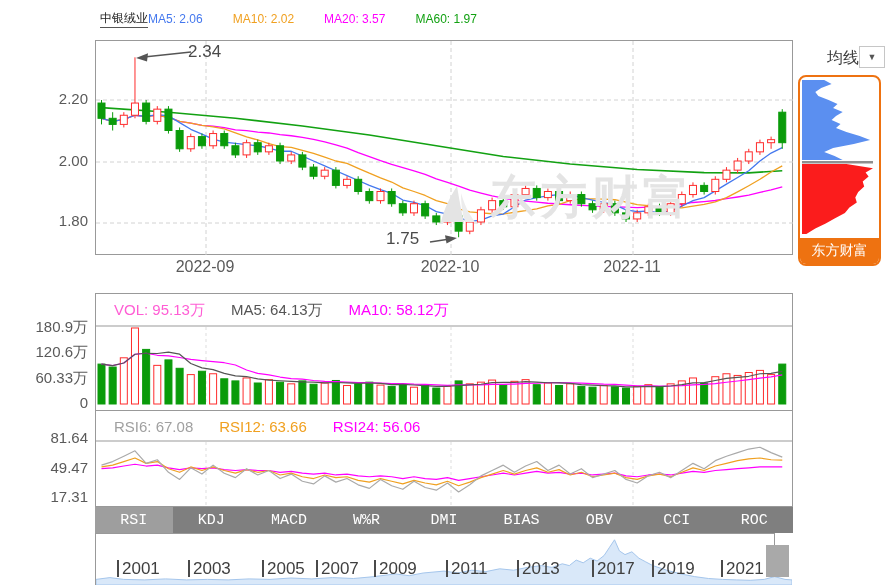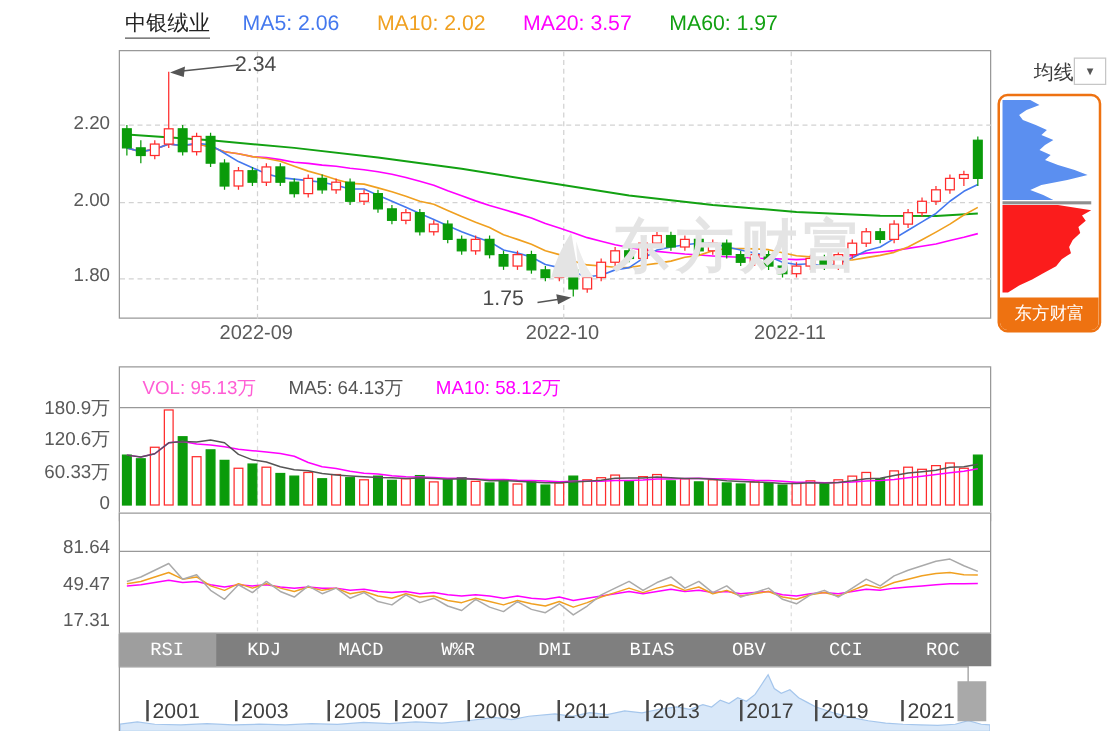--- a/index.html
+++ b/index.html
@@ -1,18 +1,18 @@
 <!DOCTYPE html>
 <html><head>
 <meta charset="utf-8">
 <style>
   html,body{margin:0;padding:0;background:#fff;width:886px;height:585px;overflow:hidden;
     font-family:"Liberation Sans","DejaVu Sans",sans-serif;}
   .app{position:relative;width:886px;height:585px;background:#fff;}
-  .hdr{position:absolute;left:100px;top:8px;height:22px;display:flex;align-items:center;gap:26px;font-size:17px;}
+  .hdr{position:absolute;left:100px;top:8px;height:22px;display:flex;align-items:center;font-size:12px;}
   .stock{color:#222;border-bottom:1px solid #555;cursor:pointer;}
   .panel{position:absolute;box-sizing:border-box;border:1px solid #999;background:#fff;}
   .axis-lab{position:absolute;width:88px;text-align:right;font-size:15px;color:#5a5a5a;line-height:15px;}
   .xlab{position:absolute;top:258px;font-size:16px;color:#5a5a5a;transform:translateX(-50%);}
   .ann{position:absolute;font-size:17px;color:#4a4a4a;}
   .wmark{position:absolute;left:338px;top:126px;display:flex;align-items:flex-end;gap:10px;pointer-events:none;}
   .wmark span{font-size:46px;font-weight:bold;color:#e4e4e4;letter-spacing:5px;}
   .subhdr{position:absolute;left:18px;top:0;height:32px;display:flex;align-items:center;gap:26px;font-size:15px;}
   .tabbar{position:absolute;left:95px;top:507px;width:698px;height:26px;display:flex;background:#7f7f7f;box-sizing:border-box;}
   .tab{flex:1;display:flex;align-items:center;justify-content:center;color:#fff;
@@ -300,20 +300,25 @@
         <rect x="649.28" y="78.5" width="7" height="31.5" fill="#fff" stroke="#fe2c2c"></rect>
         <rect x="660.44" y="76.4" width="7" height="33.599999999999994" fill="#fff" stroke="#fe2c2c"></rect>
         <rect x="671.6" y="80.6" width="7" height="29.400000000000006" fill="#fff" stroke="#fe2c2c"></rect>
         <rect x="682.76" y="70.1" width="7" height="39.900000000000006" fill="#0a9b0a" stroke="#0a9b0a"></rect>
         <polyline points="5.5,70.1 16.66,71.57 27.82,68.97999999999999 38.980000000000004,60.230000000000004 50.14,59.264 61.3,61.28 72.46000000000001,61.94 83.62,63.485 94.78,65.38666666666666 105.94,66.572 117.1,67.53800000000001 128.26,68.714 139.42000000000002,71.024 150.58,76.02199999999999 161.74,79.382 172.9,80.81 184.06,83.036 195.22,84.59 206.38,85.22 217.54,86.522 228.7,87.446 239.86,87.614 251.02,88.076 262.18,88.664 273.34000000000003,88.58 284.5,89.126 295.66,89.54599999999999 306.82,89.588 317.98,90.218 329.14,90.344 340.3,90.848 351.46,91.436 362.62,90.974 373.78000000000003,90.974 384.94,90.974 396.1,90.47 407.26,90.344 418.42,90.05 429.58,89.294 440.74,89.21000000000001 451.9,88.706 463.06,88.622 474.22,88.916 485.38,89.168 496.54,89.672 507.7,90.218 518.86,90.386 530.02,91.05799999999999 541.1800000000001,91.73 552.34,91.73 563.5,92.15 574.66,91.982 585.82,91.688 596.98,90.848 608.14,90.428 619.3,89.54599999999999 630.46,88.244 641.62,86.98400000000001 652.78,85.598 663.94,84.17 675.1,82.91 686.26,80.936" fill="none" stroke="#ff00ff" stroke-width="1.2" stroke-linejoin="round"></polyline>
         <polyline points="5.5,70.1 16.66,71.57 27.82,68.97999999999999 38.980000000000004,60.230000000000004 50.14,59.264 61.3,59.516 72.46000000000001,58.088 83.62,60.188 94.78,69.512 105.94,73.88 117.1,75.56 128.26,79.34 139.42000000000002,81.86 150.58,82.532 161.74,84.884 172.9,86.06 184.06,86.732 195.22,87.32 206.38,87.908 217.54,88.16 228.7,88.832 239.86,88.496 251.02,88.832 262.18,89.42 273.34000000000003,89 284.5,89.42 295.66,90.596 306.82,90.344 317.98,91.01599999999999 329.14,91.688 340.3,92.276 351.46,92.276 362.62,91.604 373.78000000000003,90.932 384.94,90.26 396.1,88.664 407.26,88.412 418.42,88.496 429.58,87.656 440.74,88.16 451.9,88.748 463.06,88.832 474.22,89.336 485.38,90.68 496.54,91.184 507.7,91.688 518.86,91.94 530.02,92.78 541.1800000000001,92.78 552.34,92.276 563.5,92.612 574.66,92.024 585.82,90.596 596.98,88.916 608.14,88.58 619.3,86.48 630.46,84.464 641.62,83.372 652.78,82.28 663.94,79.76 675.1,79.34 686.26,77.408" fill="none" stroke="#555" stroke-width="1.2" stroke-linejoin="round"></polyline>
       </svg>
   </div>
 
   <div class="panel" style="left:95px;top:410px;width:698px;height:97px;">
+    <div class="subhdr" id="rsi-hdr" style="height:30px;">
+        <span style="color: rgb(160, 160, 160);">RSI6: 67.08</span>
+        <span style="color: rgb(240, 160, 32);">RSI12: 63.66</span>
+        <span style="color: rgb(255, 0, 255);">RSI24: 56.06</span>
+      </div>
     <svg id="rsi-svg" width="696" height="95" viewBox="0 0 696 95">
         <line x1="0" y1="30" x2="696" y2="30" stroke="#999"></line>
         <line x1="110" y1="31" x2="110" y2="94" stroke="#ddd" stroke-dasharray="3 3"></line>
         <line x1="355" y1="31" x2="355" y2="94" stroke="#ddd" stroke-dasharray="3 3"></line>
         <line x1="537" y1="31" x2="537" y2="94" stroke="#ddd" stroke-dasharray="3 3"></line>
         <polyline points="5.5,57.714 16.66,56.82 27.82,55.032 38.980000000000004,53.244 50.14,55.032 61.3,54.138000000000005 72.46000000000001,56.82 83.62,58.608000000000004 94.78,56.82 105.94,57.714 117.1,56.82 128.26,58.608000000000004 139.42000000000002,59.501999999999995 150.58,58.608000000000004 161.74,59.501999999999995 172.9,59.501999999999995 184.06,61.29 195.22,60.396 206.38,62.184 217.54,63.078 228.7,62.184 239.86,63.972 251.02,63.078 262.18,64.866 273.34000000000003,65.75999999999999 284.5,64.866 295.66,65.75999999999999 306.82,67.548 317.98,65.75999999999999 329.14,67.548 340.3,68.44200000000001 351.46,66.654 362.62,69.336 373.78000000000003,67.548 384.94,65.75999999999999 396.1,63.972 407.26,62.184 418.42,63.972 429.58,62.184 440.74,60.396 451.9,62.184 463.06,61.29 474.22,63.078 485.38,62.184 496.54,63.972 507.7,63.078 518.86,62.184 530.02,64.866 541.1800000000001,65.75999999999999 552.34,63.972 563.5,63.078 574.66,63.972 585.82,62.184 596.98,60.396 608.14,61.29 619.3,59.501999999999995 630.46,58.608000000000004 641.62,57.714 652.78,56.82 663.94,55.926 675.1,55.926 686.26,55.836600000000004" fill="none" stroke="#ff00ff" stroke-width="1.2" stroke-linejoin="round"></polyline>
         <polyline points="5.5,55.926 16.66,54.138000000000005 27.82,50.562 38.980000000000004,46.986000000000004 50.14,52.35 61.3,50.562 72.46000000000001,57.714 83.62,61.29 94.78,55.926 105.94,59.501999999999995 117.1,55.926 128.26,59.501999999999995 139.42000000000002,62.184 150.58,58.608000000000004 161.74,61.29 172.9,59.501999999999995 184.06,63.972 195.22,62.184 206.38,65.75999999999999 217.54,67.548 228.7,63.972 239.86,66.654 251.02,65.75999999999999 262.18,69.336 273.34000000000003,71.124 284.5,67.548 295.66,70.23 306.82,72.912 317.98,69.336 329.14,72.018 340.3,73.806 351.46,70.23 362.62,74.7 373.78000000000003,71.124 384.94,66.654 396.1,63.078 407.26,59.501999999999995 418.42,63.078 429.58,59.501999999999995 440.74,56.82 451.9,61.29 463.06,58.608000000000004 474.22,63.972 485.38,61.29 496.54,65.75999999999999 507.7,63.972 518.86,62.184 530.02,66.654 541.1800000000001,68.44200000000001 552.34,64.866 563.5,63.078 574.66,65.75999999999999 585.82,61.29 596.98,56.82 608.14,59.501999999999995 619.3,55.032 630.46,52.35 641.62,49.668 652.78,47.879999999999995 663.94,46.986000000000004 675.1,48.774 686.26,49.042199999999994" fill="none" stroke="#f0a020" stroke-width="1.2" stroke-linejoin="round"></polyline>
         <polyline points="5.5,54.138000000000005 16.66,50.562 27.82,45.198 38.980000000000004,39.834 50.14,52.35 61.3,48.774 72.46000000000001,61.29 83.62,68.44200000000001 94.78,56.82 105.94,63.078 117.1,54.138000000000005 128.26,62.184 139.42000000000002,66.654 150.58,57.714 161.74,63.972 172.9,59.501999999999995 184.06,67.548 195.22,63.078 206.38,70.23 217.54,72.912 228.7,64.866 239.86,71.124 251.02,67.548 262.18,73.806 273.34000000000003,77.382 284.5,68.44200000000001 295.66,74.7 306.82,78.27600000000001 317.98,70.23 329.14,76.488 340.3,79.17 351.46,72.018 362.62,80.958 373.78000000000003,73.806 384.94,64.866 396.1,59.501999999999995 407.26,54.138000000000005 418.42,61.29 429.58,55.032 440.74,50.562 451.9,59.501999999999995 463.06,54.138000000000005 474.22,63.078 485.38,57.714 496.54,66.654 507.7,63.078 518.86,59.501999999999995 530.02,68.44200000000001 541.1800000000001,72.018 552.34,64.866 563.5,61.29 574.66,66.654 585.82,59.501999999999995 596.98,52.35 608.14,57.714 619.3,49.668 630.46,45.198 641.62,41.622 652.78,38.046 663.94,36.258 675.1,41.622 686.26,46.092" fill="none" stroke="#aaaaaa" stroke-width="1.2" stroke-linejoin="round"></polyline>
       </svg>
   </div>

